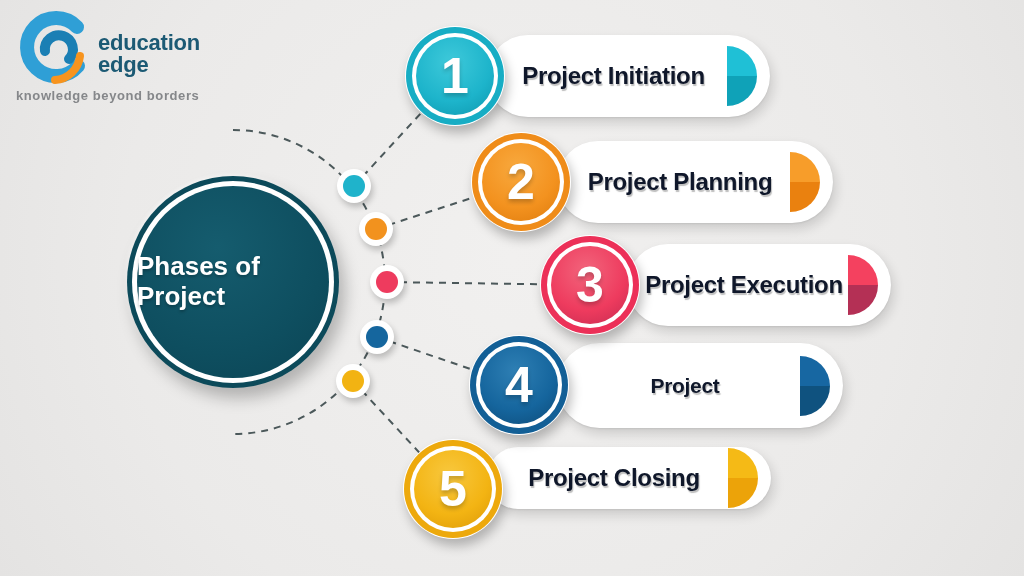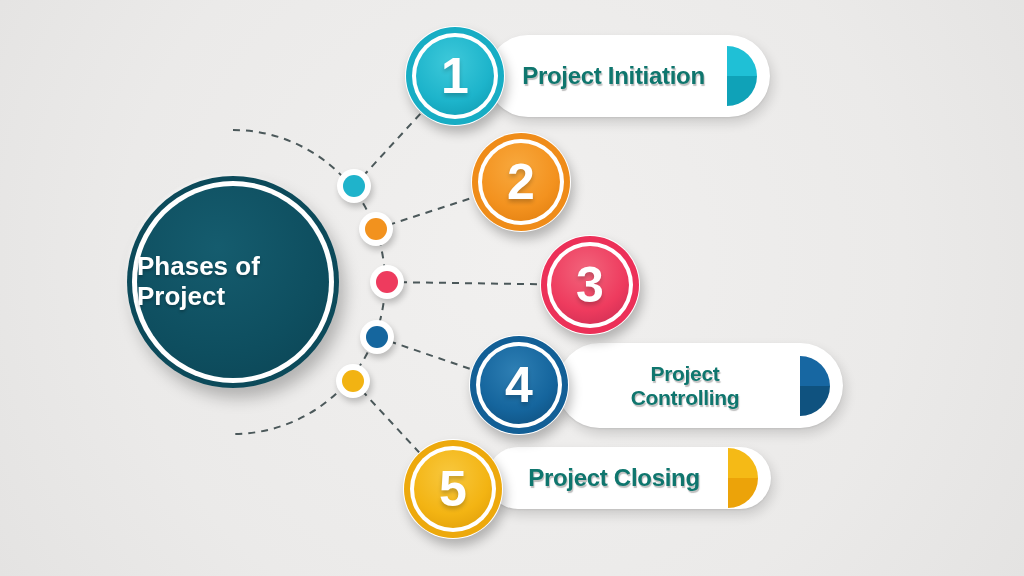--- a/index.html
+++ b/index.html
@@ -33,21 +33,21 @@
   
   .dot{position:absolute;width:34px;height:34px;border-radius:50%;background:#fff;z-index:2;
        box-shadow:2px 4px 6px rgba(0,0,0,0.22);}
   .dot-core{position:absolute;inset:6px;border-radius:50%;background:var(--dot);}
 
   
   .pill{position:absolute;background:#ffffff;border-radius:43px;z-index:4;
         box-shadow:3px 6px 12px rgba(0,0,0,0.14), 0 1px 2px rgba(0,0,0,0.08);
         display:flex;align-items:center;justify-content:center;
         padding-left:18px;padding-right:48px;box-sizing:border-box;}
-  .pill-label{font-weight:700;font-size:24px;letter-spacing:-0.3px;color:#0f766e;
+  .pill-label{font-weight:700;font-size:24px;letter-spacing:-0.3px;color:#0f172a;
               text-align:center;line-height:1.12;
               text-shadow:1px 2px 1px rgba(110,110,110,0.45);}
   .pill-label-sm{font-size:21px;}
   .pill-label-line{display:block;}
   .pill-accent{position:absolute;right:13px;top:50%;transform:translateY(-50%);
                width:30px;height:60px;border-radius:0 30px 30px 0;
                background:linear-gradient(180deg,var(--accent-top) 0 50%,var(--accent-bottom) 50% 100%);}
 
   
   .numc{position:absolute;width:100px;height:100px;border-radius:50%;background:#ffffff;z-index:5;
@@ -79,20 +79,32 @@
 
   <svg class="wires" width="1024" height="576" viewBox="0 0 1024 576">
     <path class="wire" d="M233 130 A152 152 0 0 1 233 434" stroke="#3d4b4d"></path>
     <path class="wire" d="M354 186 L455 76" stroke="#3d4b4d"></path>
     <path class="wire" d="M376 229 L521 182" stroke="#3d4b4d"></path>
     <path class="wire" d="M387 282 L591 285" stroke="#3d4b4d"></path>
     <path class="wire" d="M377 337 L520 386" stroke="#3d4b4d"></path>
     <path class="wire" d="M353 381 L453 489" stroke="#3d4b4d"></path>
   </svg>
 
+  <div class="logo">
+    <svg class="logo-icon" width="80" height="78" viewBox="0 0 80 78">
+      <path d="M63 17 A29 29 0 1 0 64 56" fill="none" stroke="#2f9fd6" stroke-width="14" stroke-linecap="round"></path>
+      <path d="M31 41 A14 14 0 1 1 55 49" fill="none" stroke="#1b7fb4" stroke-width="10" stroke-linecap="round"></path>
+      <path d="M66 46 A27 27 0 0 1 41 70" fill="none" stroke="#f7941e" stroke-width="8" stroke-linecap="round"></path>
+    </svg>
+    <div class="logo-words" style="color: rgb(28, 90, 116);">
+      <div>education</div>
+      <div>edge</div>
+    </div>
+    <div class="logo-tagline" style="color: rgb(133, 135, 138);">knowledge beyond borders</div>
+  </div>
 
   <div class="hub">
     <div class="hub-white"></div>
     <div class="hub-core">
       <span class="hub-line">Phases of</span>
       <span class="hub-line">Project</span>
     </div>
   </div>
 
   <div class="dot" style="left: 337px; top: 169px; --main: #1db4cb; --light: #3ec9da; --dark: #0d96ad; --ring: #17adc4; --accent-top: #1fc0d6; --accent-bottom: #0fa2b8; --dot: #1fb3cb;">
@@ -116,40 +128,47 @@
     <span class="pill-accent"></span>
   </div>
   <div class="numc numc1" style="--main: #1db4cb; --light: #3ec9da; --dark: #0d96ad; --ring: #17adc4; --accent-top: #1fc0d6; --accent-bottom: #0fa2b8; --dot: #1fb3cb;">
     <span class="ringc"></span>
     <span class="gapc"></span>
     <span class="corec">
       <span class="num">1</span>
     </span>
   </div>
 
+  <div class="pill pill2" style="--main: #f3921f; --light: #f8a93e; --dark: #dd7a0c; --ring: #ef8c19; --accent-top: #f79d2a; --accent-bottom: #ea810f; --dot: #f2921e;">
+    <span class="pill-label">Project Planning</span>
+    <span class="pill-accent"></span>
+  </div>
   <div class="numc numc2" style="--main: #f3921f; --light: #f8a93e; --dark: #dd7a0c; --ring: #ef8c19; --accent-top: #f79d2a; --accent-bottom: #ea810f; --dot: #f2921e;">
     <span class="ringc"></span>
     <span class="gapc"></span>
     <span class="corec">
       <span class="num">2</span>
     </span>
   </div>
 
+  <div class="pill pill3" style="--main: #ee3b5e; --light: #f2657c; --dark: #c42a50; --ring: #ec3058; --accent-top: #f4415f; --accent-bottom: #b43055; --dot: #ee3b5e;">
+    <span class="pill-label">Project Execution</span>
+    <span class="pill-accent"></span>
+  </div>
   <div class="numc numc3" style="--main: #ee3b5e; --light: #f2657c; --dark: #c42a50; --ring: #ec3058; --accent-top: #f4415f; --accent-bottom: #b43055; --dot: #ee3b5e;">
     <span class="ringc"></span>
     <span class="gapc"></span>
     <span class="corec">
       <span class="num">3</span>
     </span>
   </div>
 
   <div class="pill pill4" style="--main: #15659d; --light: #2e7fb4; --dark: #0d4a77; --ring: #125f96; --accent-top: #1767a2; --accent-bottom: #0f527f; --dot: #15669e;">
     <span class="pill-label pill-label-sm">
       <span class="pill-label-line">Project</span>
-      <span class="pill-label-line">Controlling</span>
     </span>
     <span class="pill-accent"></span>
   </div>
   <div class="numc numc4" style="--main: #15659d; --light: #2e7fb4; --dark: #0d4a77; --ring: #125f96; --accent-top: #1767a2; --accent-bottom: #0f527f; --dot: #15669e;">
     <span class="ringc"></span>
     <span class="gapc"></span>
     <span class="corec">
       <span class="num">4</span>
     </span>
   </div>

